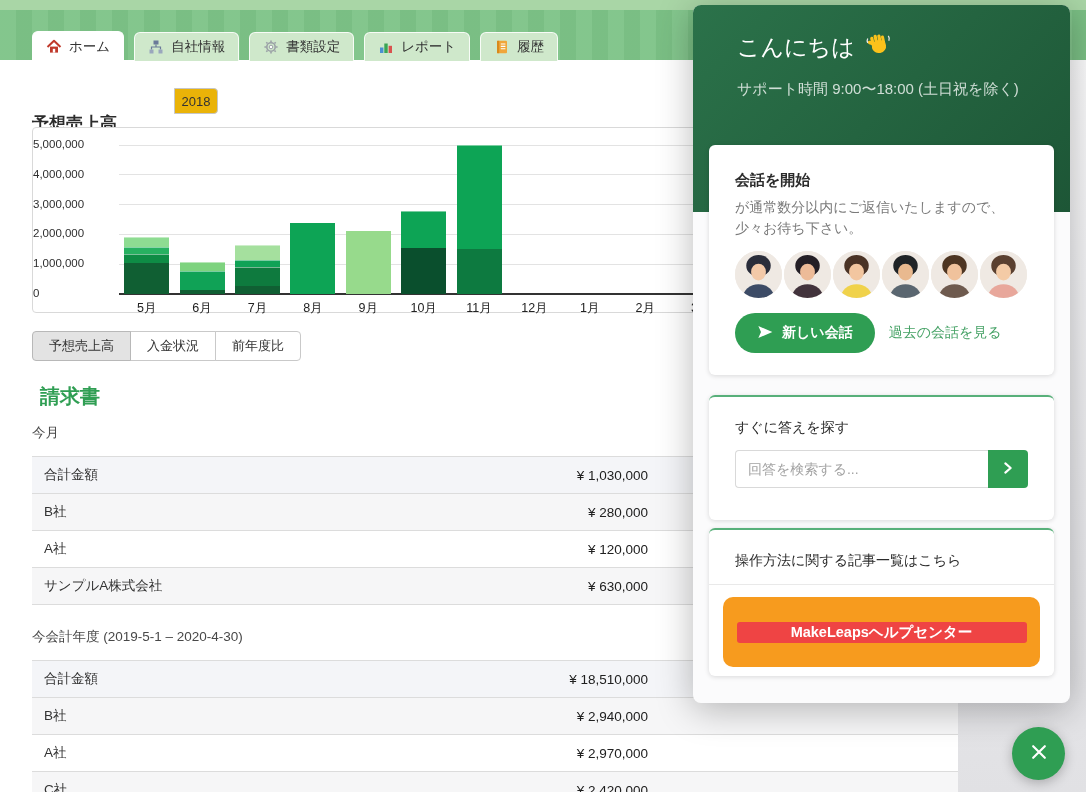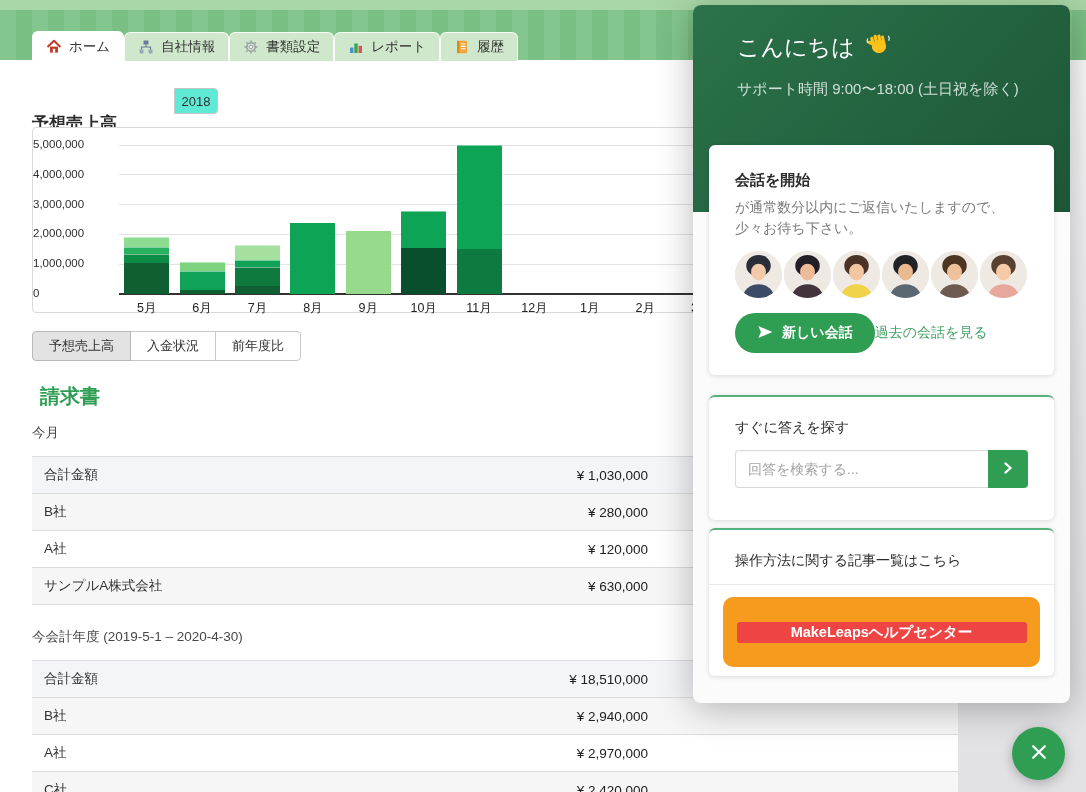--- a/index.html
+++ b/index.html
@@ -8,35 +8,35 @@
     background:#ffffff;
     font-family:"Liberation Sans","DejaVu Sans",sans-serif;
     color:#333;
   }
   
   .top-strip{position:absolute;top:0;left:0;right:0;height:10px;background:#a9d6a6;}
   .green-header{
     position:absolute;top:10px;left:0;right:0;height:50px;background:#7dc387;
     background-image:repeating-linear-gradient(90deg,rgba(255,255,255,.05) 0 16px,rgba(0,0,0,.025) 16px 32px);
   }
-  .nav-tabs{position:absolute;top:31px;left:32px;display:flex;align-items:flex-end;z-index:2;}
+  .nav-tabs{position:absolute;top:31px;left:32px;display:flex;gap:10px;align-items:flex-end;z-index:2;}
   .tab{
     height:28px;display:flex;align-items:center;gap:7px;padding:0 13px;
     border-radius:6px 6px 0 0;background:#cfe8cb;border:1px solid rgba(255,255,255,.85);
     border-bottom:none;font-size:13.5px;color:#333;cursor:pointer;white-space:nowrap;
   }
   .tab.active{background:#fff;border-color:#fff;height:29px;}
   .tab svg{display:block;}
   
   .sales-header{position:absolute;top:88px;left:32px;display:flex;align-items:center;gap:14px;}
   .sales-title{font-size:17px;font-weight:bold;color:#2c2c2c;}
   .year-toggle{display:flex;}
   .year-btn{
     min-width:44px;height:26px;display:flex;align-items:center;justify-content:center;
-    border:1px solid #c6c6c6;background:#5eead4;font-size:13px;color:#333;box-sizing:border-box;
+    border:1px solid #c6c6c6;background:#eab308;font-size:13px;color:#333;box-sizing:border-box;
   }
   .year-btn:first-child{border-radius:4px 0 0 4px;}
   .year-btn:last-child{border-radius:0 4px 4px 0;margin-left:-1px;}
   .year-btn.selected{background:#e5e5e5;border-color:#b3b3b3;margin-top:44px;}
   
   .chart-box{
     position:absolute;left:32px;top:127px;width:926px;height:186px;
     border:1px solid #d9d9d9;border-radius:4px;background:#fff;box-sizing:border-box;
   }
   .gridline{position:absolute;left:86px;right:10px;height:1px;background:#e3e3e3;}
@@ -86,21 +86,21 @@
   .card-search{top:390px;height:125px;padding:22px 26px 0;border-top:2px solid #58b07a;}
   .card-help{top:523px;height:148px;border-top:2px solid #58b07a;}
   .card-title{font-size:15px;font-weight:bold;color:#2b2b2b;}
   .card-body{margin-top:7px;font-size:14px;line-height:1.5;color:#7a7a7a;}
   .avatars{margin-top:12px;display:flex;gap:2px;}
   .avatar{width:47px;height:47px;border-radius:50%;overflow:hidden;background:#efe9e3;flex:0 0 auto;}
   .cta-row{margin-top:15px;display:flex;align-items:center;}
   .pill-btn{height:40px;padding:0 22px;border-radius:20px;background:#2f9e53;border:none;
     color:#fff;font-size:14px;font-weight:bold;display:inline-flex;align-items:center;gap:9px;cursor:pointer;
     font-family:inherit;}
-  .link-prev{color:#46a266;font-size:14px;text-decoration:none;cursor:pointer;}
+  .link-prev{margin-left:14px;color:#46a266;font-size:14px;text-decoration:none;cursor:pointer;}
   .search-title{font-size:14px;font-weight:normal;color:#2b2b2b;}
   .search-row{margin-top:13px;display:flex;}
   .search-input{flex:1;height:38px;border:1px solid #d9d9d9;border-right:none;border-radius:4px 0 0 4px;
     padding:0 12px;font-size:14px;color:#333;outline:none;box-sizing:border-box;font-family:inherit;}
   .search-input::placeholder{color:#a3a3a3;}
   .search-btn{width:40px;height:38px;background:#2f9e53;border:none;border-radius:0 4px 4px 0;
     display:flex;align-items:center;justify-content:center;cursor:pointer;}
   .help-title{padding:22px 26px 14px;font-size:14px;color:#2b2b2b;}
   .help-divider{border-top:1px solid #e9e9e9;}
   .orange-btn{margin:12px 14px 0;height:70px;background:#f79b1e;border-radius:10px;

